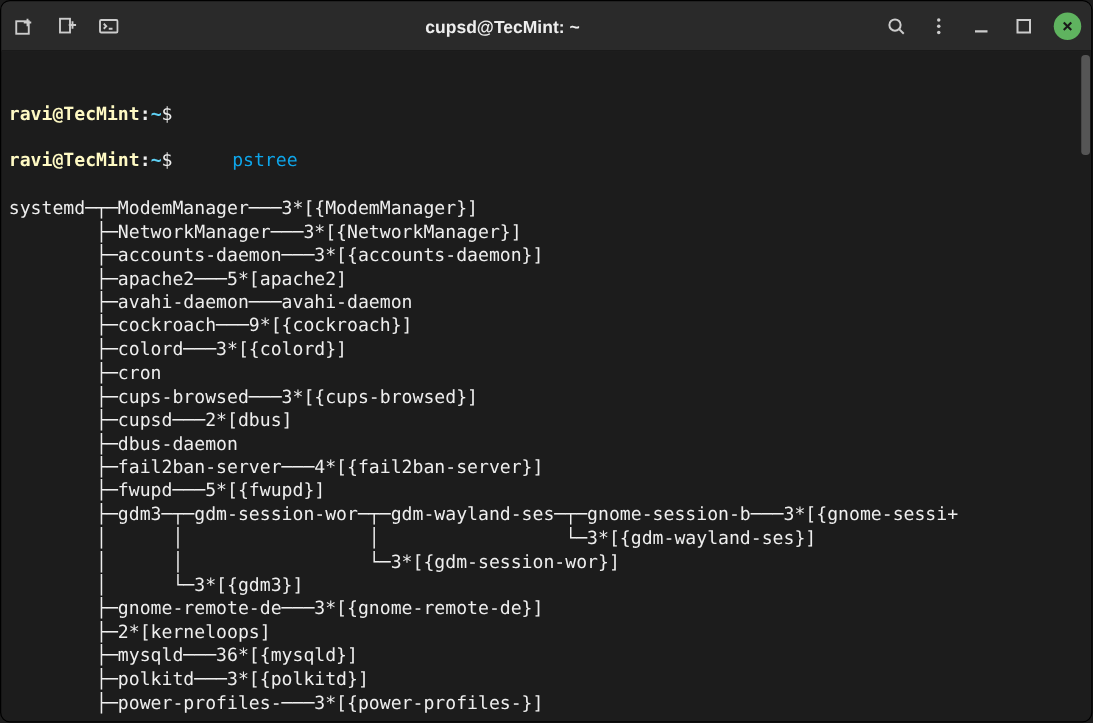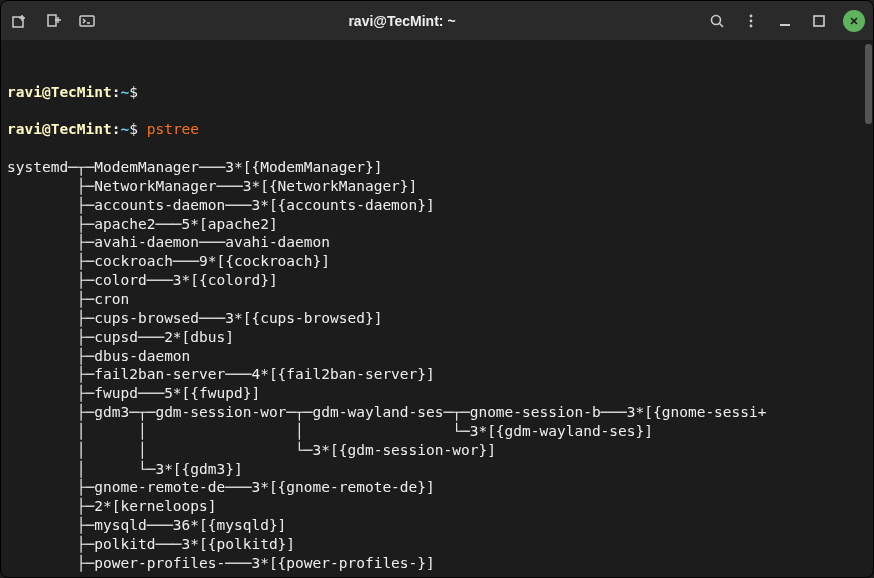--- a/index.html
+++ b/index.html
@@ -40,21 +40,21 @@
     line-height: 1.30;
     white-space: pre;
     height: calc(100% - 45px);
     overflow: hidden;
     position: relative;
   }
   .prompt-user { color: #fef9c3; font-weight: bold; }
   .prompt-sep { color: #eee; font-weight: bold; }
   .prompt-path { color: #5fd1f5; font-weight: bold; }
   .prompt-sym { color: #eee; }
-  .cmd { color: #f97316; }
+  .cmd { color: #0ea5e9; margin-left: 39px; }
   .scrollbar {
     position: absolute;
     right: 1px;
     top: 3px;
     width: 7px;
     height: 80px;
     background: #555;
     border-radius: 3px;
   }
 </style>
@@ -78,21 +78,21 @@
       </svg>
     </div>
     <div class="tb-icon">
       <svg viewBox="0 0 16 16" fill="none" stroke="currentColor" stroke-width="1.5">
         <rect x="1" y="3" width="14" height="10" rx="1"></rect>
         <path d="M4 6l2 2-2 2"></path>
         <line x1="8" y1="10" x2="11" y2="10"></line>
       </svg>
     </div>
   </div>
-  <div class="tb-title">ravi@TecMint: ~</div>
+  <div class="tb-title">cupsd@TecMint: ~</div>
   <div class="tb-right">
     <div class="tb-icon">
       <svg viewBox="0 0 16 16" fill="none" stroke="currentColor" stroke-width="1.6">
         <circle cx="7" cy="7" r="4.5"></circle>
         <line x1="10.5" y1="10.5" x2="14" y2="14"></line>
       </svg>
     </div>
     <div class="tb-icon">
       <svg viewBox="0 0 16 16" fill="currentColor">
         <circle cx="8" cy="3" r="1.4"></circle>

